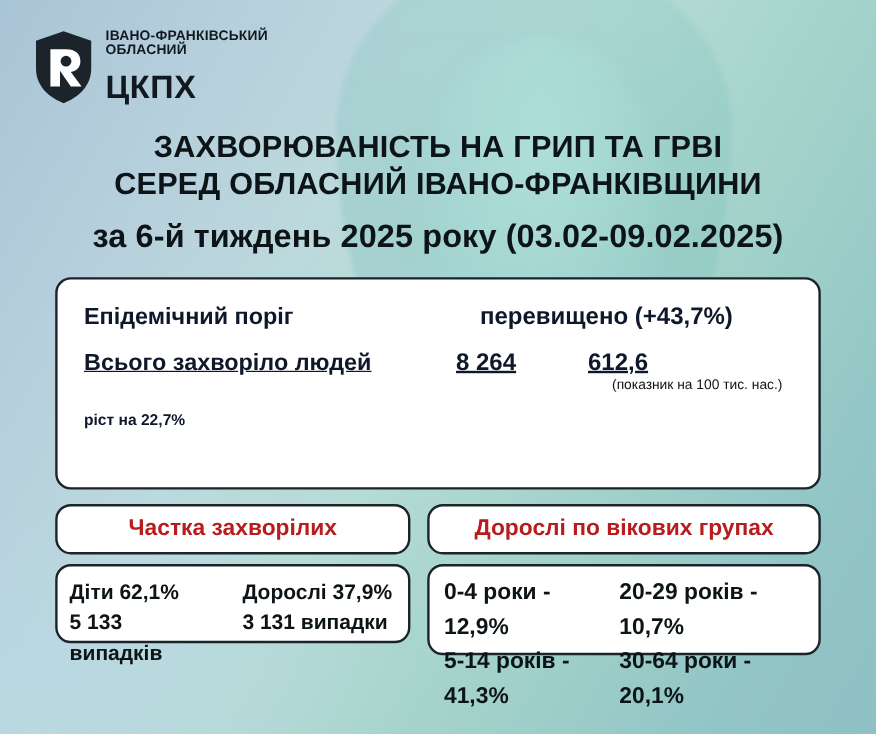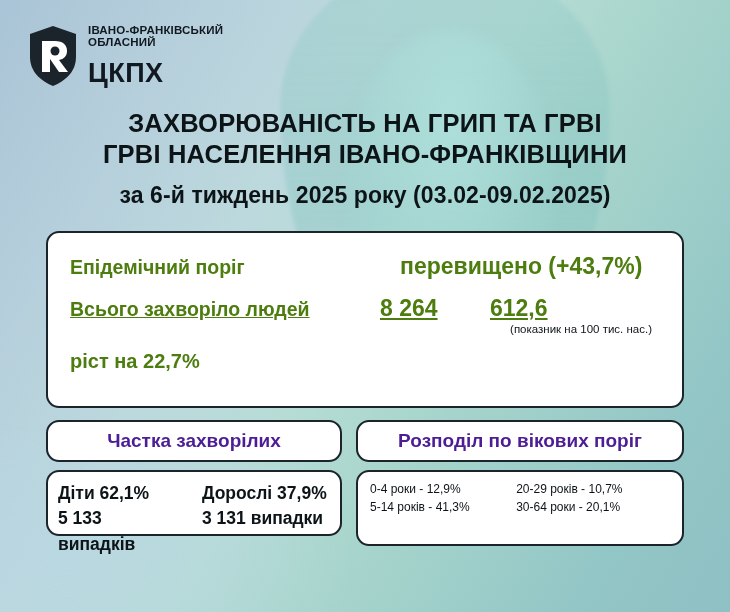--- a/index.html
+++ b/index.html
@@ -91,21 +91,21 @@
     color: #0d1418;
   }
   .title-l1, .title-l2 {
     font-size: 25.5px;
     font-weight: bold;
     letter-spacing: .2px;
     line-height: 1.22;
   }
   .subtitle {
     margin-top: 12px;
-    font-size: 23px;
+    font-size: 27px;
     font-weight: bold;
     letter-spacing: .1px;
   }
 
   
   .card {
     position: absolute;
     background: #ffffff;
     border: 2px solid #1b242b;
     border-radius: 13px;
@@ -114,28 +114,28 @@
   .main-card {
     left: 46px;
     top: 231px;
     width: 638px;
     height: 177px;
     padding: 14px 22px 0 22px;
   }
   .row {
     display: flex;
     align-items: baseline;
-    color: #4d7c0f;
+    color: #0f172a;
   }
   .r-label {
     font-size: 19.5px;
     font-weight: bold;
   }
   .r-value {
-    font-size: 23px;
+    font-size: 20px;
     font-weight: bold;
   }
 
   .row1 { margin-top: 6px; }
   .row1 .r-label { width: 330px; }
   .row2 { margin-top: 15px; text-decoration: underline; }
   .row2 .r-label { width: 310px; }
   .row2 .v1 { width: 110px; }
   .note {
     font-size: 11.5px;
@@ -149,37 +149,37 @@
     margin-top: 14px;
     display: flex;
     align-items: flex-start;
   }
   .row3 .r-label {
     width: 360px;
     line-height: 1.18;
     font-size: 18.5px;
   }
   .row3 .r-value {
-    font-size: 20px;
+    font-size: 13px;
     padding-top: 1px;
   }
 
   
   .bar {
     position: absolute;
     background: #ffffff;
     border: 2px solid #1b242b;
     border-radius: 13px;
     box-sizing: border-box;
     display: flex;
     align-items: center;
     justify-content: center;
     font-size: 19px;
     font-weight: bold;
-    color: #4c1d95;
+    color: #b91c1c;
   }
   .bar-left {
     left: 46px;
     top: 420px;
     width: 296px;
     height: 42px;
   }
   .bar-right {
     left: 356px;
     top: 420px;
@@ -208,22 +208,22 @@
 
   .box-right {
     left: 356px;
     top: 470px;
     width: 328px;
     height: 76px;
     padding: 8px 0 0 12px;
   }
   .age-row {
     display: flex;
-    font-size: 12px;
-    font-weight: normal;
+    font-size: 19px;
+    font-weight: bold;
     color: #0d1418;
     line-height: 1.52;
   }
   .age-row .a1 { width: 148px; }
   .age-row .a2 { width: 168px; }
 </style>
 </head>
 <body>
 
 <div class="poster">
@@ -241,21 +241,21 @@
     </div>
     <div class="logo-text">
       <div class="logo-line1">ІВАНО-ФРАНКІВСЬКИЙ</div>
       <div class="logo-line2">ОБЛАСНИЙ</div>
       <div class="logo-line3">ЦКПХ</div>
     </div>
   </div>
 
   <div class="title-block">
     <div class="title-l1">ЗАХВОРЮВАНІСТЬ НА ГРИП ТА ГРВІ</div>
-    <div class="title-l2">ГРВІ НАСЕЛЕННЯ ІВАНО-ФРАНКІВЩИНИ</div>
+    <div class="title-l2">СЕРЕД ОБЛАСНИЙ ІВАНО-ФРАНКІВЩИНИ</div>
     <div class="subtitle">за 6-й тиждень 2025 року (03.02-09.02.2025)</div>
   </div>
 
   <div class="card main-card">
     <div class="row row1">
       <div class="r-label">Епідемічний поріг</div>
       <div class="r-value">перевищено (+43,7%)</div>
     </div>
 
     <div class="row row2">
@@ -264,21 +264,21 @@
       <div class="r-value">612,6</div>
     </div>
     <div class="note">(показник на 100 тис. нас.)</div>
 
     <div class="row row3">
       <div class="r-value">ріст на 22,7%</div>
     </div>
   </div>
 
   <div class="bar bar-left">Частка захворілих</div>
-  <div class="bar bar-right">Розподіл по вікових поріг</div>
+  <div class="bar bar-right">Дорослі по вікових групах</div>
 
   <div class="card box-left">
     <div class="share-row">
       <div class="c1">Діти 62,1%</div>
       <div class="c2">Дорослі 37,9%</div>
     </div>
     <div class="share-row">
       <div class="c1">5 133 випадків</div>
       <div class="c2">3 131 випадки</div>
     </div>

